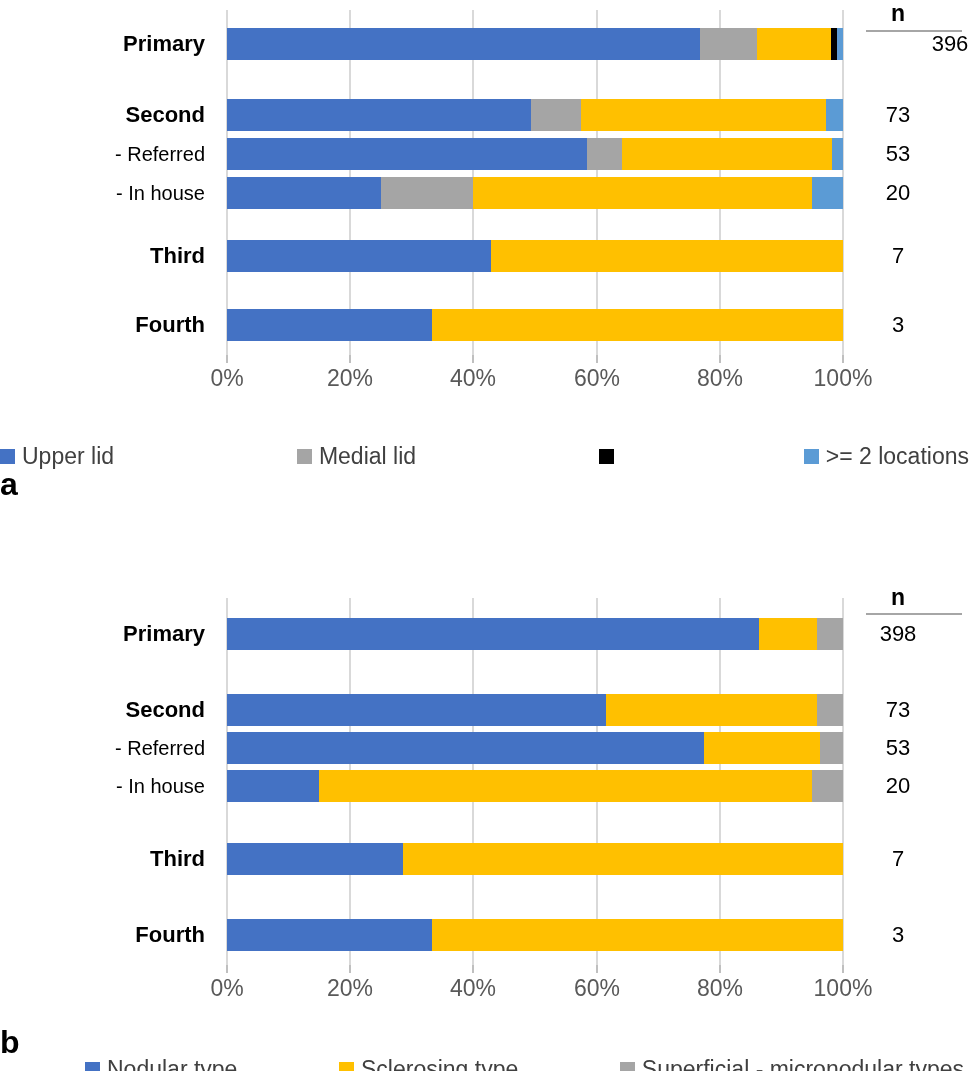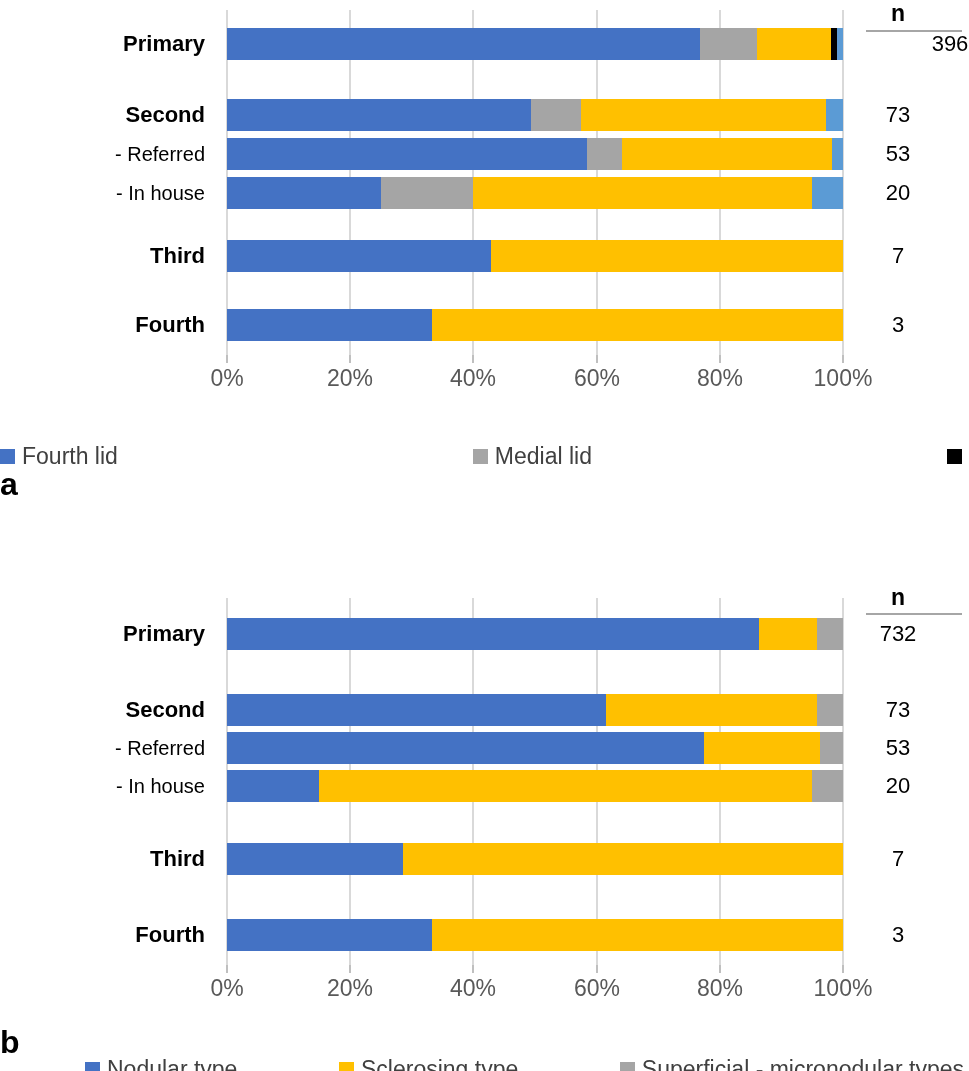--- a/index.html
+++ b/index.html
@@ -107,28 +107,32 @@
       <div class="nval" style="left: 858px; top: 240px;">7</div>
       <div class="row-label bold" style="left: 0px; width: 205px; top: 309px;">Fourth</div>
       <div class="bar" style="left: 227px; top: 309px; width: 616px; height: 32px;">
         <div class="seg" style="width: 33.3%; background: rgb(68, 114, 196);"></div>
         <div class="seg" style="width: 66.7%; background: rgb(255, 192, 0);"></div>
       </div>
       <div class="nval" style="left: 858px; top: 309px;">3</div>
       <div class="legend" style="left: 0px; right: 0px; top: 443px; justify-content: space-between;">
         <div class="legend-item">
           <span class="legend-swatch" style="background: rgb(68, 114, 196);"></span>
-          <span class="legend-label">Fourth lid</span>
+          <span class="legend-label">Upper lid</span>
         </div>
         <div class="legend-item">
           <span class="legend-swatch" style="background: rgb(165, 165, 165);"></span>
           <span class="legend-label">Medial lid</span>
         </div>
         <div class="legend-item">
           <span class="legend-swatch" style="background: rgb(0, 0, 0);"></span>
+        </div>
+        <div class="legend-item">
+          <span class="legend-swatch" style="background: rgb(91, 155, 213);"></span>
+          <span class="legend-label">&gt;= 2 locations</span>
         </div>
       </div>
       <div class="panel-letter" style="left: 0px; top: 468px;">a</div>
     </div>
     <div class="chart" style="top: 560px; height: 511px;">
       <div class="plot" style="left: 227px; top: 38px; width: 616px; height: 367px;">
         <div class="gridline" style="left: -1px;"></div>
         <div class="gridline" style="left: 122px;"></div>
         <div class="gridline" style="left: 245px;"></div>
         <div class="gridline" style="left: 369px;"></div>
@@ -148,21 +152,21 @@
       <div class="tickmark" style="left: 842px; top: 405px;"></div>
       <div class="xtick" style="left: 793px; top: 415px;">100%</div>
       <div class="nheader" style="left: 858px; top: 24px;">n</div>
       <div class="nrule" style="left: 866px; top: 53px; width: 96px;"></div>
       <div class="row-label bold" style="left: 0px; width: 205px; top: 58px;">Primary</div>
       <div class="bar" style="left: 227px; top: 58px; width: 616px; height: 32px;">
         <div class="seg" style="width: 86.4%; background: rgb(68, 114, 196);"></div>
         <div class="seg" style="width: 9.3%; background: rgb(255, 192, 0);"></div>
         <div class="seg" style="width: 4.3%; background: rgb(165, 165, 165);"></div>
       </div>
-      <div class="nval" style="left: 858px; top: 58px;">732</div>
+      <div class="nval" style="left: 858px; top: 58px;">398</div>
       <div class="row-label bold" style="left: 0px; width: 205px; top: 134px;">Second</div>
       <div class="bar" style="left: 227px; top: 134px; width: 616px; height: 32px;">
         <div class="seg" style="width: 61.6%; background: rgb(68, 114, 196);"></div>
         <div class="seg" style="width: 34.2%; background: rgb(255, 192, 0);"></div>
         <div class="seg" style="width: 4.2%; background: rgb(165, 165, 165);"></div>
       </div>
       <div class="nval" style="left: 858px; top: 134px;">73</div>
       <div class="row-label sub" style="left: 0px; width: 205px; top: 172px;">- Referred</div>
       <div class="bar" style="left: 227px; top: 172px; width: 616px; height: 32px;">
         <div class="seg" style="width: 77.4%; background: rgb(68, 114, 196);"></div>

